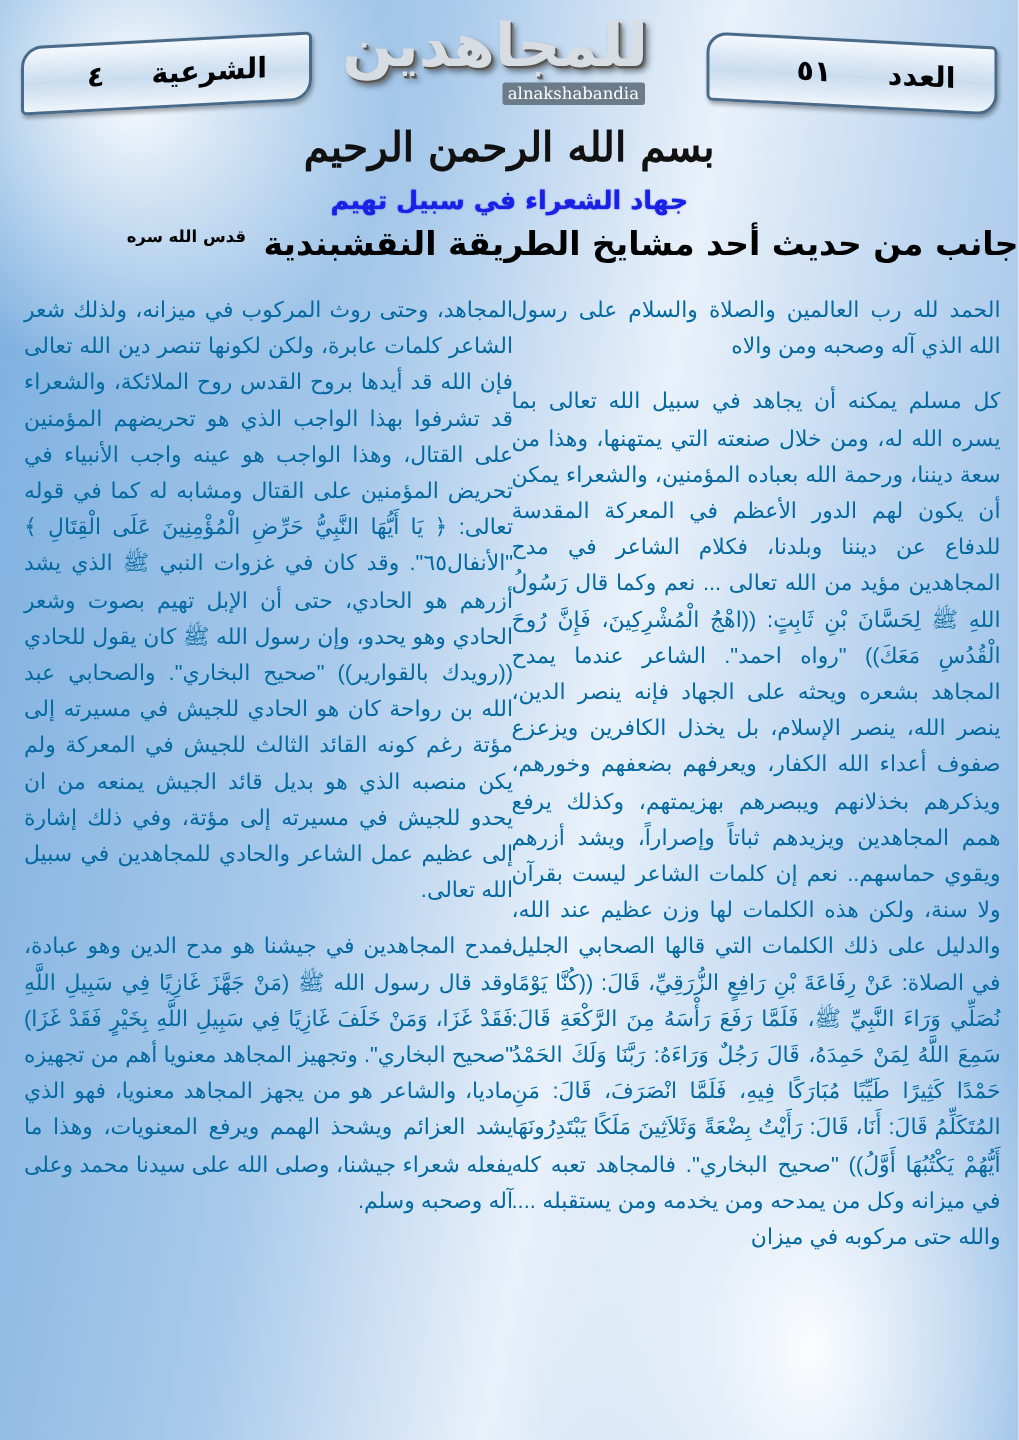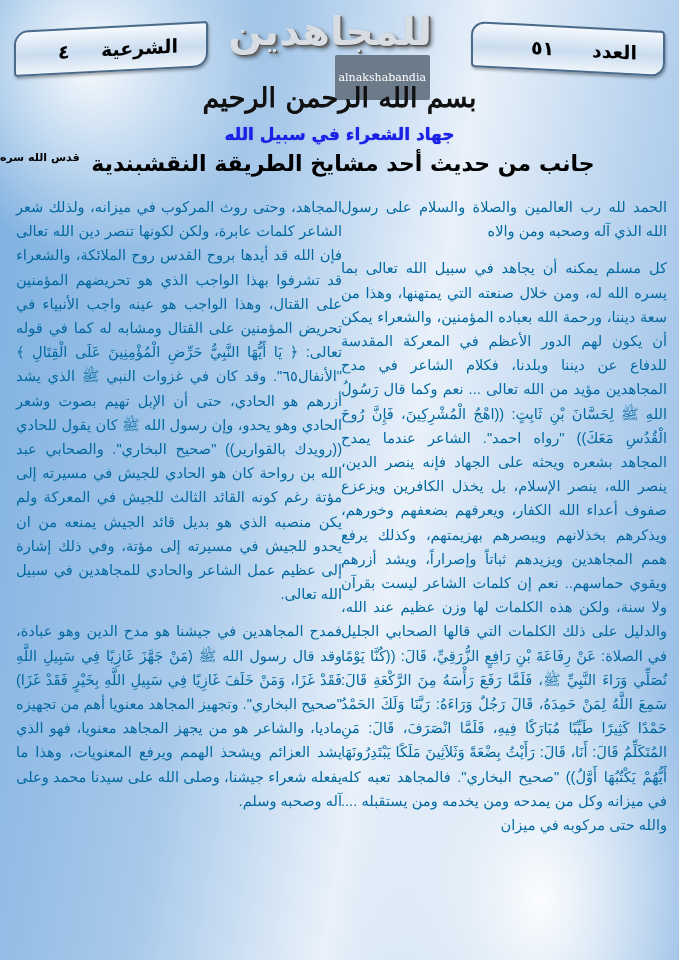--- a/index.html
+++ b/index.html
@@ -31,34 +31,34 @@
   .logo {
     position:absolute; left:248px; top:8px; width:184px; height:64px;
   }
   .logo-ar {
     position:absolute; right:0; top:0; font-size:40px; font-weight:bold;
     color:#d7dde3; letter-spacing:-1px;
     text-shadow: 1px 1px 0 #555, 2px 2px 0 #777, 3px 3px 4px rgba(0,0,0,0.5);
   }
   .logo-en {
     position:absolute; right:2px; top:47px; font-family:"DejaVu Serif", serif;
-    font-size:11px; color:#fff; background:#6b7b8a; padding:16px 4px; border-radius:2px;
+    font-size:11px; color:#fff; background:#6b7b8a; padding:1px 4px; border-radius:2px;
   }
   .basmala {
     position:absolute; left:0; right:0; top:82px; text-align:center;
     font-family:"DejaVu Serif", serif; font-size:27px; font-weight:bold; color:#111;
     letter-spacing:1px;
   }
   .subtitle {
     position:absolute; left:0; right:0; top:124px; text-align:center;
     font-size:17px; font-weight:bold; color:#1a21e6;
     text-shadow:0 0 1px #1a21e6;
   }
   .title {
-    position:absolute; left:0; right:0; top:151px; text-align:left;
+    position:absolute; left:0; right:0; top:151px; text-align:right;
     font-size:22px; font-weight:bold; color:#000;
   }
   .title .honor { font-size:11px; vertical-align:top; margin-right:4px; }
 
   .col {
     position:absolute; top:195px; width:326px;
     direction:rtl; text-align:justify; text-align-last:right;
     font-family:Liberation Sans, sans-serif; font-size:14.6px; line-height:24.2px; color:#0369a1;
   }
   .col-right { right:12px; }
@@ -78,21 +78,21 @@
   <div class="logo-en">alnakshabandia</div>
 </div>
 
 <div class="banner banner-right">
   <span class="b-label">العدد</span>
   <span class="b-num">٥١</span>
 </div>
 
 <div class="basmala" dir="rtl">بسم الله الرحمن الرحيم</div>
 
-<div class="subtitle" dir="rtl">جهاد الشعراء في سبيل الله</div>
+<div class="subtitle" dir="rtl">جهاد الشعراء في سبيل تهيم</div>
 
 <div class="title" dir="rtl">
   <span>جانب من حديث أحد مشايخ الطريقة النقشبندية</span>
   <span class="honor">قدس الله سره</span>
 </div>
 
 <div class="col col-right">
   <p>الحمد لله رب العالمين والصلاة والسلام على رسول الله الذي آله وصحبه ومن والاه</p>
   <p>كل مسلم يمكنه أن يجاهد في سبيل الله تعالى بما يسره الله له، ومن خلال صنعته التي يمتهنها، وهذا من سعة ديننا، ورحمة الله بعباده المؤمنين، والشعراء يمكن أن يكون لهم الدور الأعظم في المعركة المقدسة للدفاع عن ديننا وبلدنا، فكلام الشاعر في مدح المجاهدين مؤيد من الله تعالى ... نعم وكما قال رَسُولُ اللهِ ﷺ لِحَسَّانَ بْنِ ثَابِتٍ: ((اهْجُ الْمُشْرِكِينَ، فَإِنَّ رُوحَ الْقُدُسِ مَعَكَ)) "رواه احمد". الشاعر عندما يمدح المجاهد بشعره ويحثه على الجهاد فإنه ينصر الدين، ينصر الله، ينصر الإسلام، بل يخذل الكافرين ويزعزع صفوف أعداء الله الكفار، ويعرفهم بضعفهم وخورهم، ويذكرهم بخذلانهم ويبصرهم بهزيمتهم، وكذلك يرفع همم المجاهدين ويزيدهم ثباتاً وإصراراً، ويشد أزرهم ويقوي حماسهم.. نعم إن كلمات الشاعر ليست بقرآن ولا سنة، ولكن هذه الكلمات لها وزن عظيم عند الله، والدليل على ذلك الكلمات التي قالها الصحابي الجليل في الصلاة: عَنْ رِفَاعَةَ بْنِ رَافِعٍ الزُّرَقِيِّ، قَالَ: ((كُنَّا يَوْمًا نُصَلِّي وَرَاءَ النَّبِيِّ ﷺ، فَلَمَّا رَفَعَ رَأْسَهُ مِنَ الرَّكْعَةِ قَالَ: سَمِعَ اللَّهُ لِمَنْ حَمِدَهُ، قَالَ رَجُلٌ وَرَاءَهُ: رَبَّنَا وَلَكَ الحَمْدُ حَمْدًا كَثِيرًا طَيِّبًا مُبَارَكًا فِيهِ، فَلَمَّا انْصَرَفَ، قَالَ: مَنِ المُتَكَلِّمُ قَالَ: أَنَا، قَالَ: رَأَيْتُ بِضْعَةً وَثَلاَثِينَ مَلَكًا يَبْتَدِرُونَهَا أَيُّهُمْ يَكْتُبُهَا أَوَّلُ)) "صحيح البخاري". فالمجاهد تعبه كله في ميزانه وكل من يمدحه ومن يخدمه ومن يستقبله .... والله حتى مركوبه في ميزان</p>
 </div>

